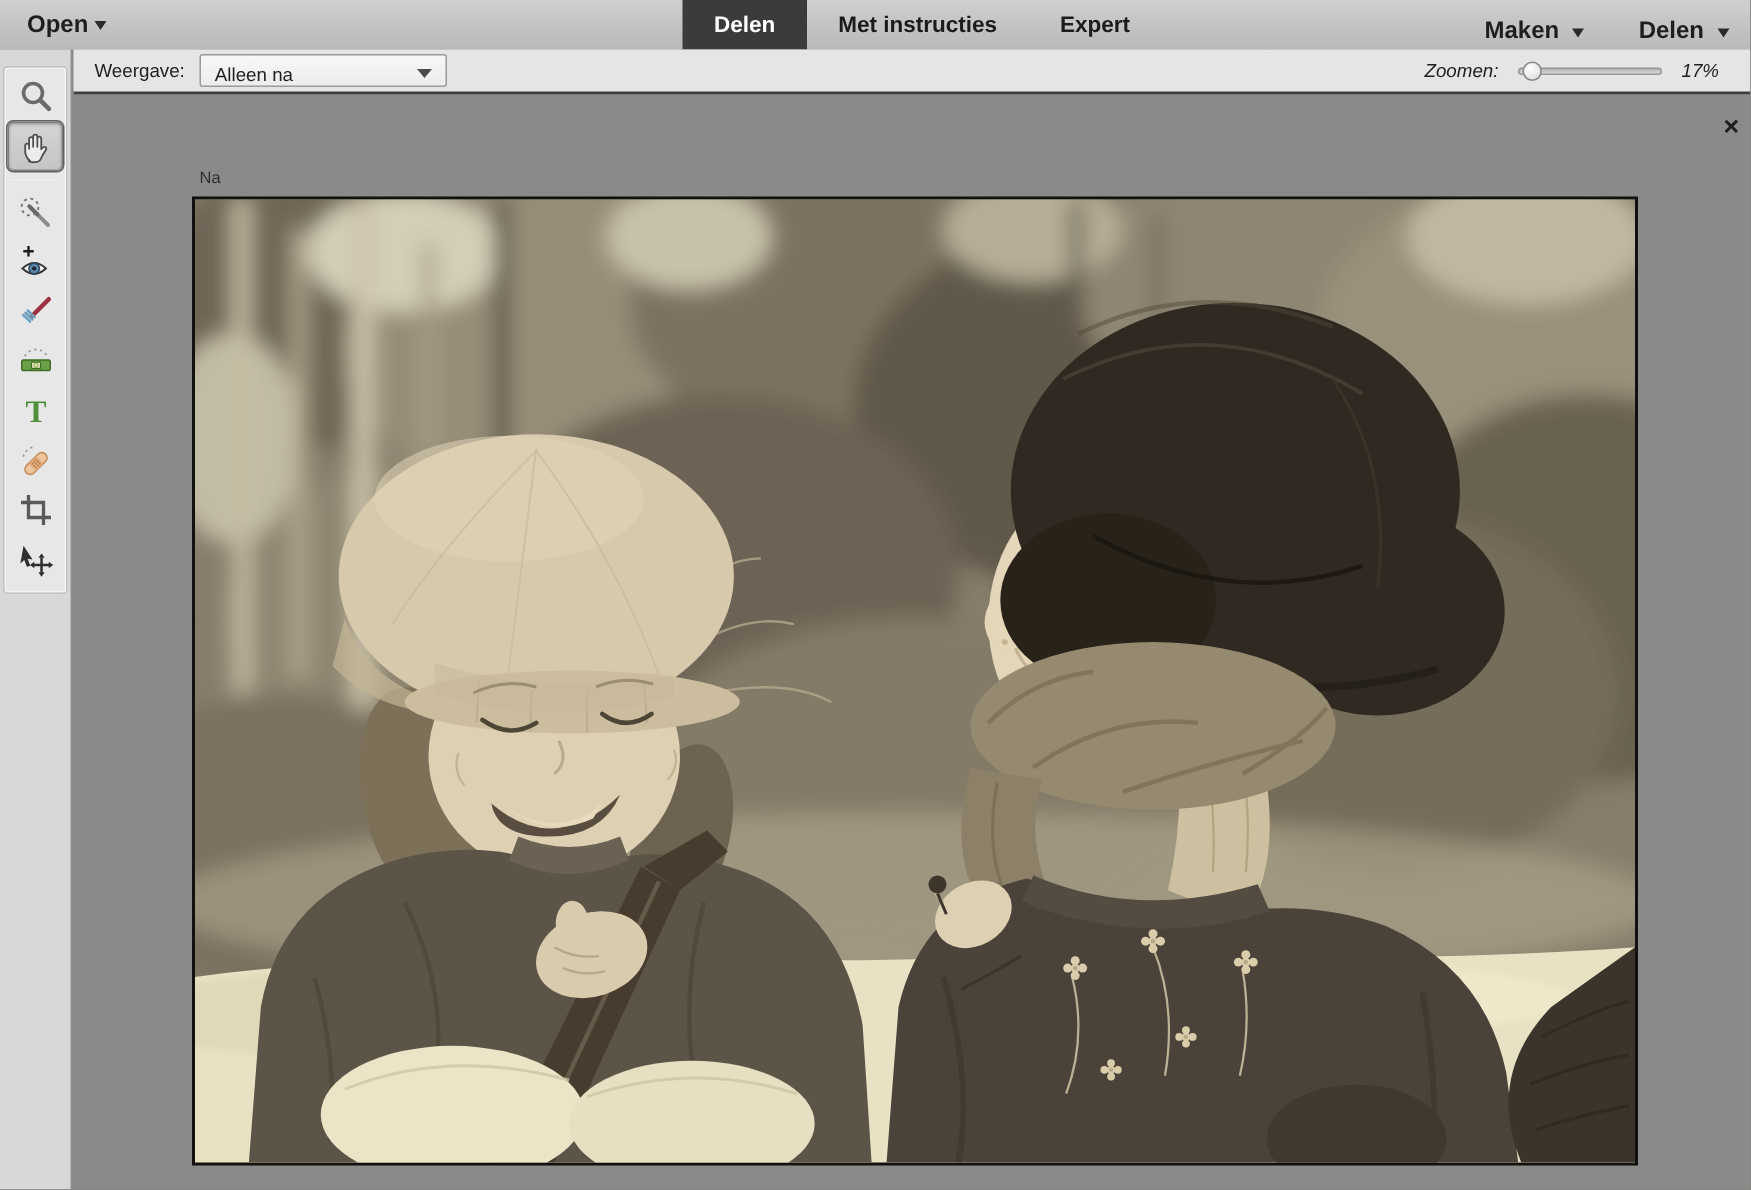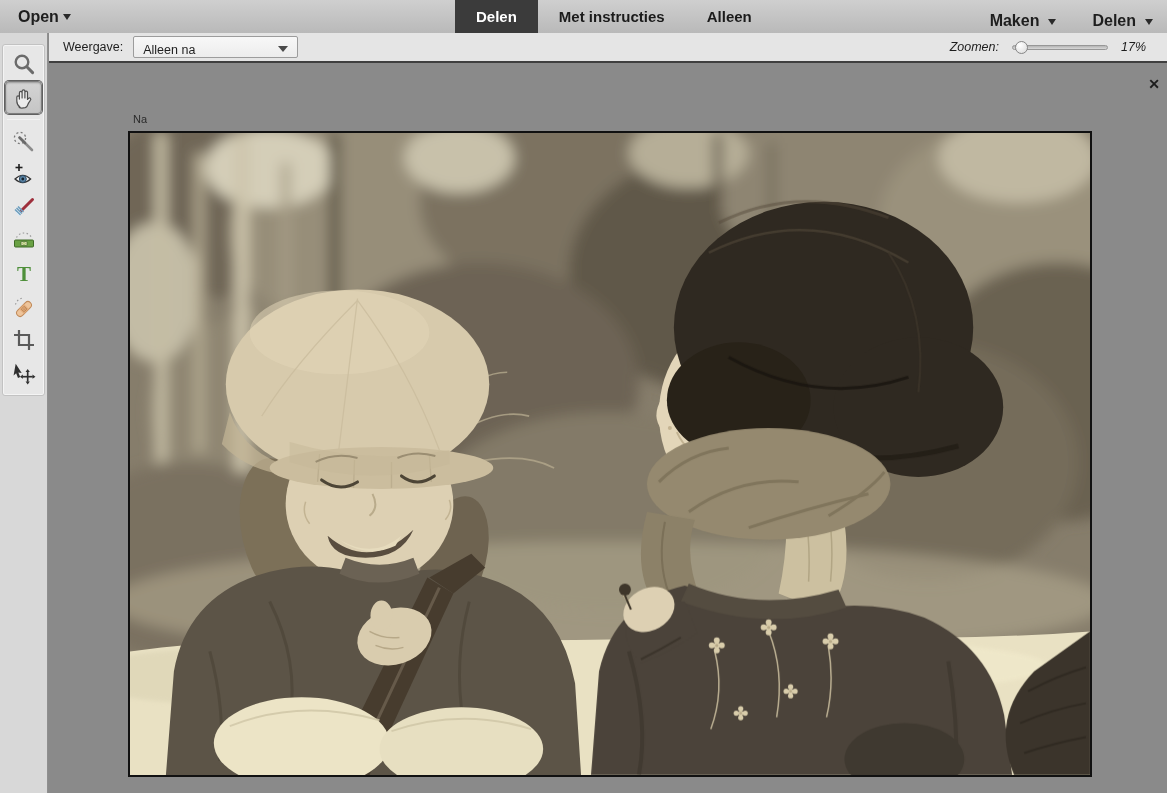--- a/index.html
+++ b/index.html
@@ -60,21 +60,21 @@
 <div class="app">
 
   <header class="topbar">
     <div class="open-btn">
       <span>Open</span>
       <span class="caret"></span>
     </div>
     <nav class="tabs">
       <div class="tab active">Delen</div>
       <div class="tab">Met instructies</div>
-      <div class="tab">Alleen</div>
+      <div class="tab">Expert</div>
     </nav>
     <div class="topbar-right">
       <div class="menu-btn">
         <span>Maken</span>
         <span class="caret"></span>
       </div>
       <div class="menu-btn">
         <span>Delen</span>
         <span class="caret"></span>
       </div>

